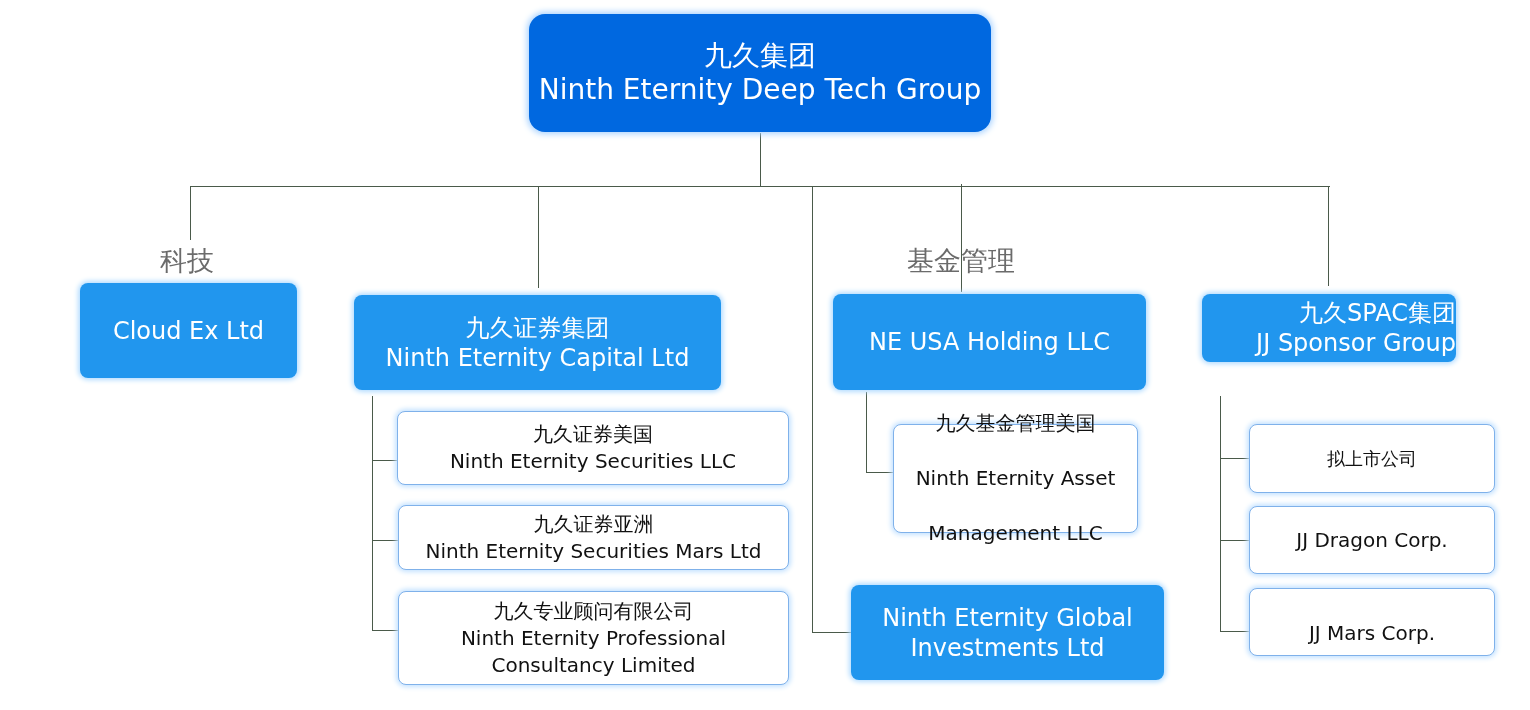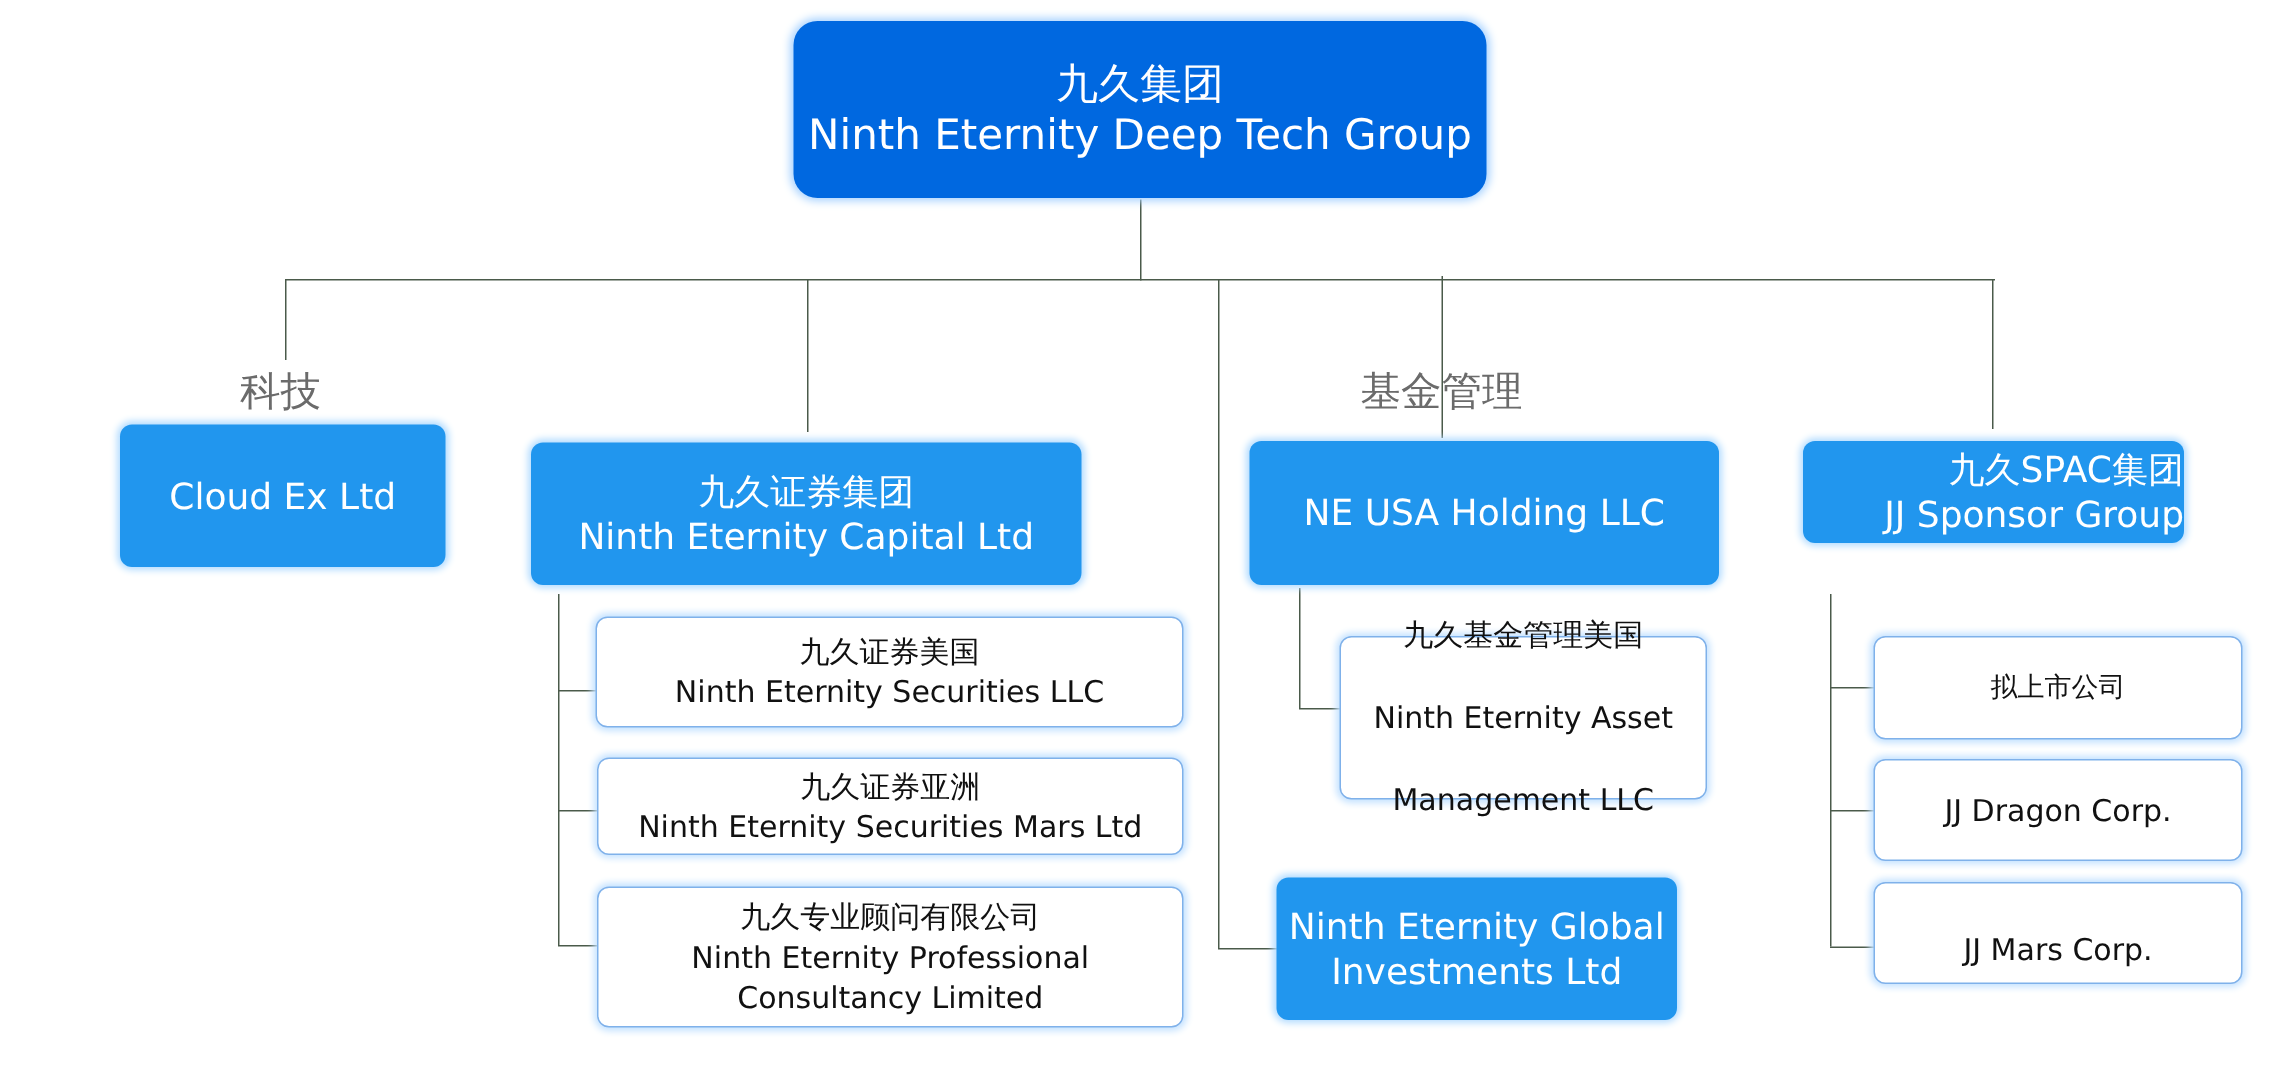--- a/index.html
+++ b/index.html
@@ -59,21 +59,21 @@
   <div>九久证券集团</div>
   <div>Ninth Eternity Capital Ltd</div>
 </div>
 <div class="box blue" style="left:833px;top:294px;width:313px;height:96px;">
   <div>NE USA Holding LLC</div>
 </div>
 <div class="box blue" style="left:1202px;top:294px;width:254px;height:68px;align-items:flex-end;">
   <div>九久SPAC集团</div>
   <div>JJ Sponsor Group</div>
 </div>
-<div class="box blue" style="left:851px;top:585px;width:267px;height:95px;">
+<div class="box blue" style="left:851px;top:585px;width:313px;height:95px;">
   <div>Ninth Eternity Global</div>
   <div>Investments Ltd</div>
 </div>
 
 <div class="box white" style="left:397px;top:411px;width:392px;height:74px;">
   <div>九久证券美国</div>
   <div>Ninth Eternity Securities LLC</div>
 </div>
 <div class="box white" style="left:398px;top:505px;width:391px;height:65px;">
   <div>九久证券亚洲</div>

